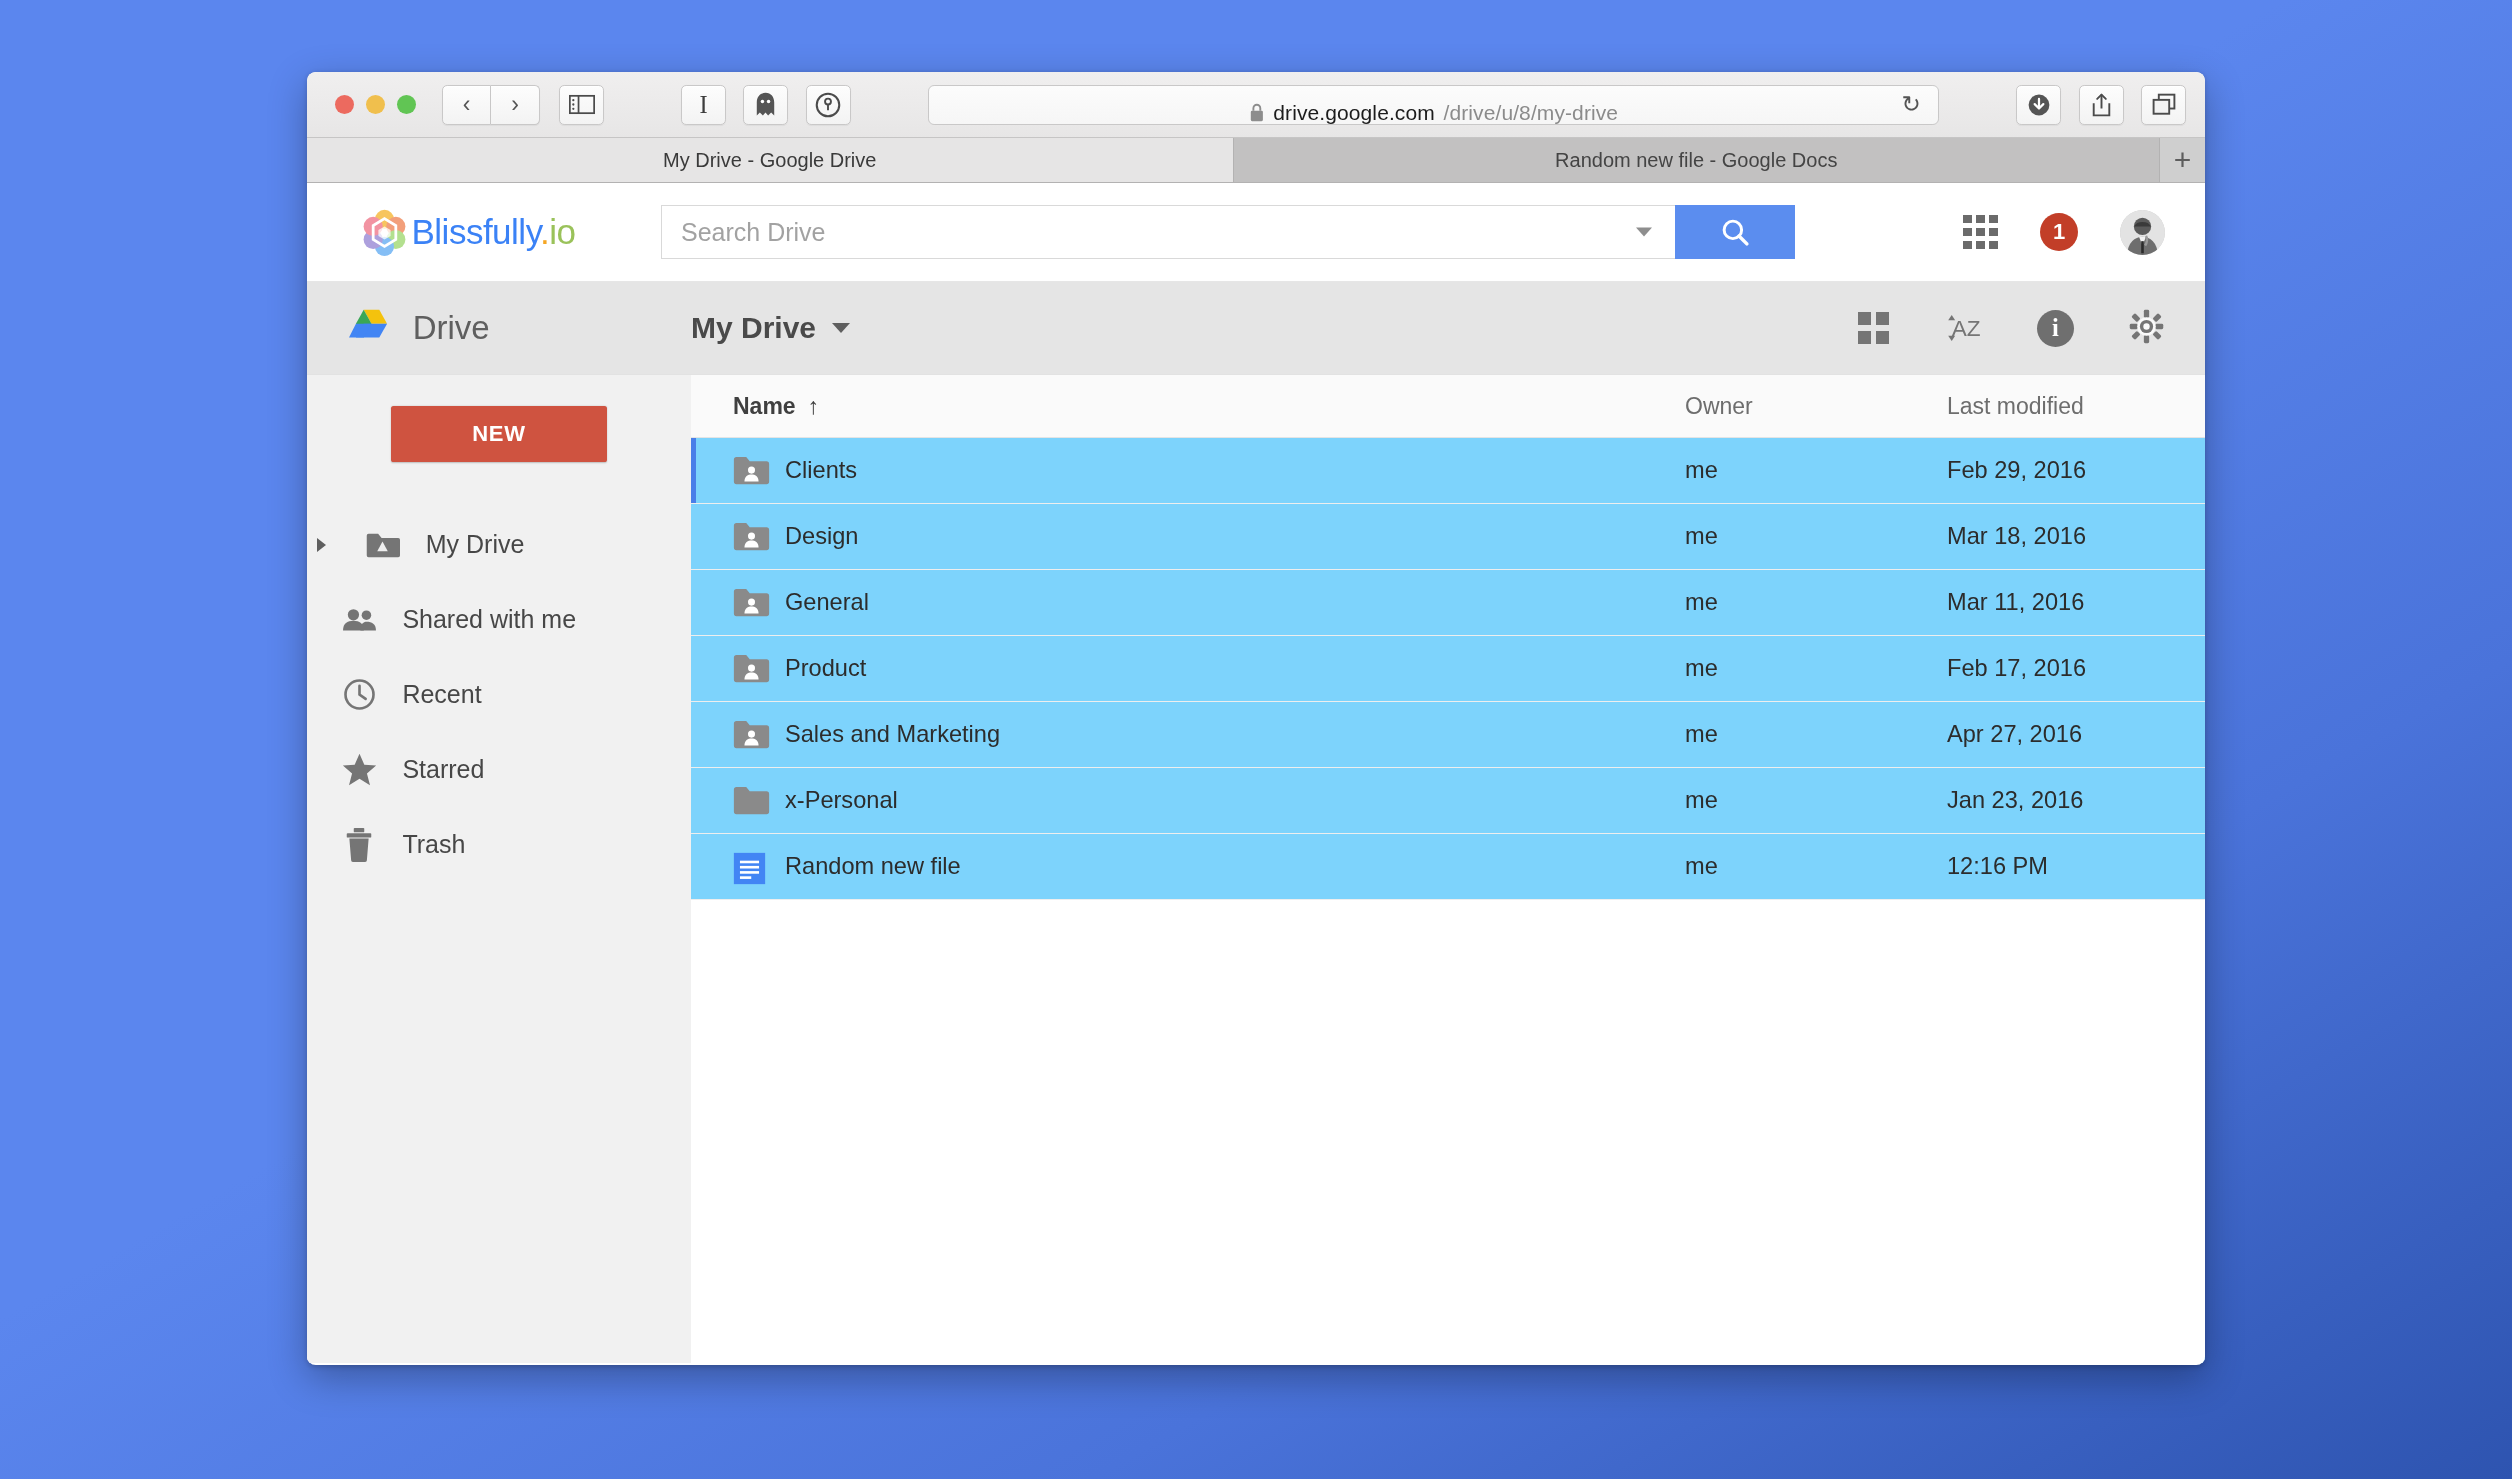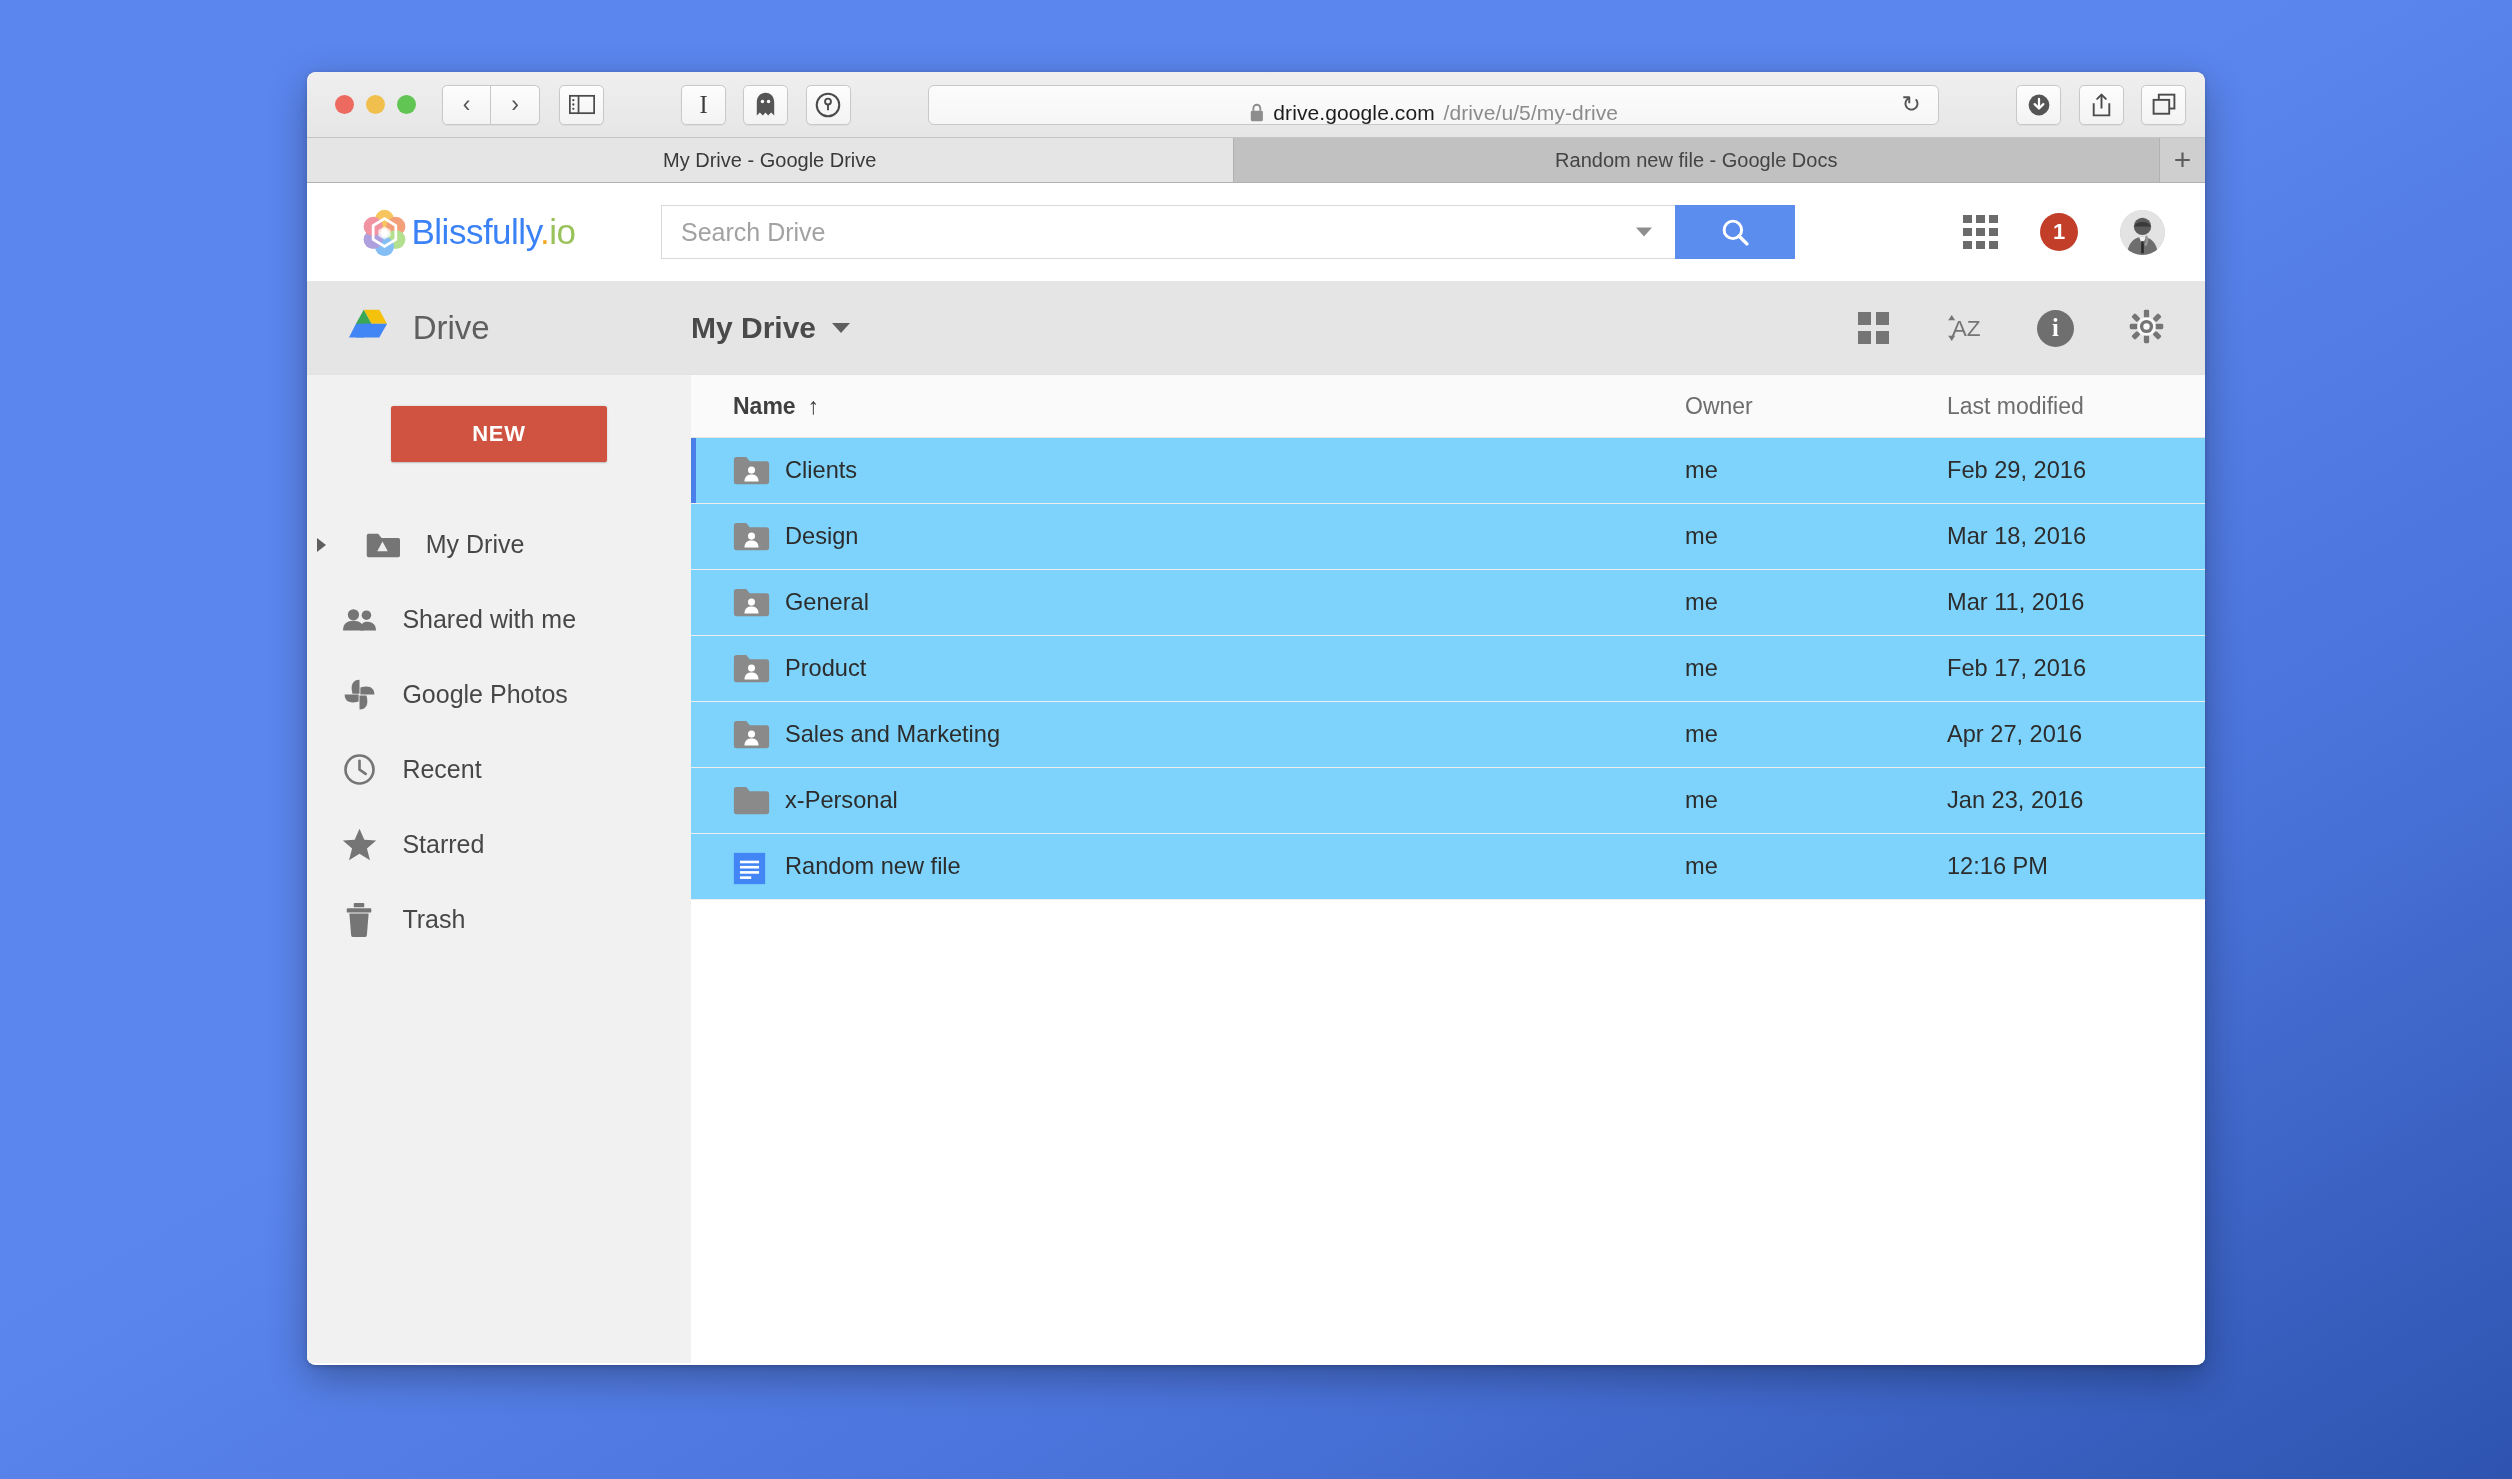--- a/index.html
+++ b/index.html
@@ -307,21 +307,21 @@
 
     <div class="gap-lg"></div>
 
     <div class="urlwrap">
       <div class="urltext">
         <svg width="15.7" height="19" viewBox="0 0 18 22">
           <rect x="2" y="9" width="14" height="12" rx="1.5" fill="#8d8d8d"></rect>
           <path d="M5 9 V6 a4 4 0 0 1 8 0 V9" fill="none" stroke="#8d8d8d" stroke-width="2.2"></path>
         </svg>
         <span class="host">drive.google.com</span>
-          <span class="path">/drive/u/5/my-drive</span>
+          <span class="path">/drive/u/8/my-drive</span>
       </div>
       <span class="reload">↻</span>
     </div>
 
     <div class="gap-lg"></div>
 
     <div class="tbtn">
       <svg width="26" height="26" viewBox="0 0 30 30">
         <circle cx="15" cy="15" r="12" fill="#555"></circle>
         <path d="M15 8 V18 M10 14 L15 19 L20 14" fill="none" stroke="#fff" stroke-width="2.6" stroke-linecap="round" stroke-linejoin="round"></path>
@@ -490,31 +490,20 @@
             <svg width="37" height="26" viewBox="0 0 42 30">
               <circle cx="14" cy="9" r="6.5" fill="#757575"></circle>
               <circle cx="29" cy="9.5" r="5.5" fill="#757575"></circle>
               <path d="M2 27 C2 19 7 16 14 16 C21 16 26 19 26 27 Z" fill="#757575"></path>
               <path d="M22 27 C22 20 25 17 29.5 17 C35 17 40 19.5 40 27 Z" fill="#757575"></path>
             </svg>
           </span>
           <span>Shared with me</span>
         </div>
 
-        <div class="navitem">
-          <span class="navicon">
-            <svg width="35" height="35" viewBox="0 0 40 40">
-              <path d="M20 19 L20 3 C13 3 9 8 12 19 Z" fill="#757575"></path>
-              <path d="M21 20 L37 20 C37 13 32 9 21 12 Z" fill="#757575"></path>
-              <path d="M20 21 L20 37 C27 37 31 32 28 21 Z" fill="#757575"></path>
-              <path d="M19 20 L3 20 C3 27 8 31 19 28 Z" fill="#757575"></path>
-            </svg>
-          </span>
-          <span>Google Photos</span>
-        </div>
 
         <div class="navitem">
           <span class="navicon">
             <svg width="35" height="35" viewBox="0 0 40 40">
               <circle cx="20" cy="20" r="16" fill="none" stroke="#757575" stroke-width="3"></circle>
               <path d="M20 10 V20 L27 25" fill="none" stroke="#757575" stroke-width="3" stroke-linecap="round"></path>
             </svg>
           </span>
           <span>Recent</span>
         </div>

